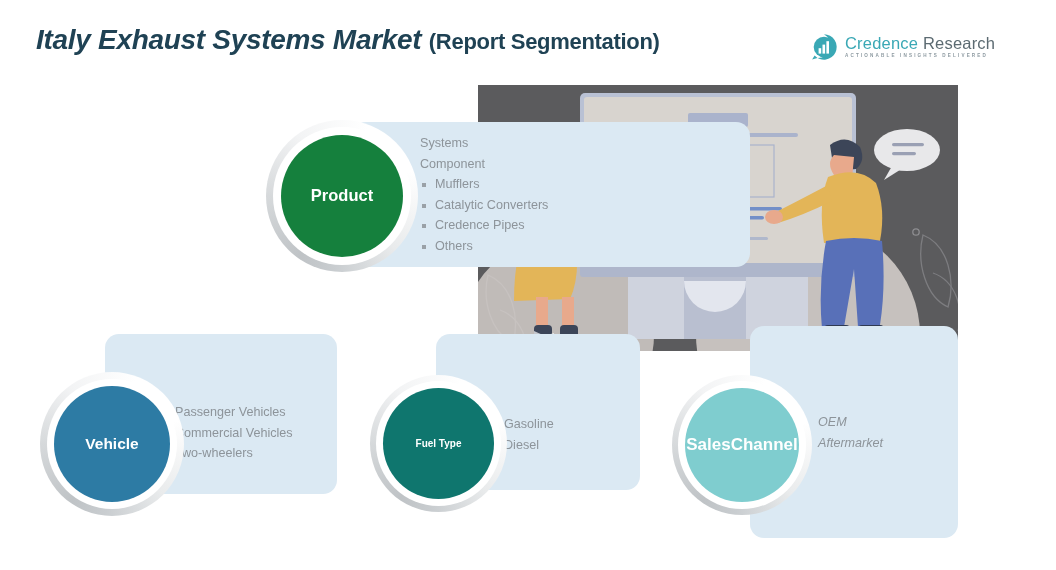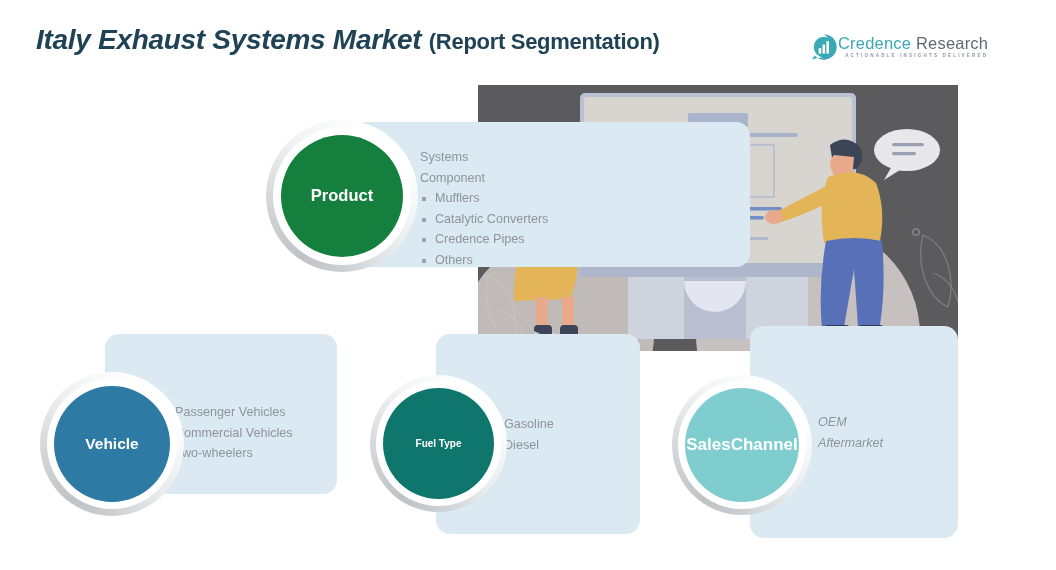--- a/index.html
+++ b/index.html
@@ -36,21 +36,21 @@
     font-style: normal;
     font-weight: bold;
   }
 
   
   #logo {
     position: absolute;
     left: 810px; top: 33px;
     display: flex;
     align-items: center;
-    text-align: right;
+    gap: 7px;
   }
   #logo-mark { width: 28px; height: 28px; display:block; }
   #logo-text { display: flex; flex-direction: column; line-height: 1; }
   #logo-name {
     font-size: 16.5px;
     color: #3aa8b5;
     letter-spacing: 0.2px;
     white-space: nowrap;
   }
   #logo-name .logo-word-2 { color: #5c6b72; }
@@ -75,31 +75,31 @@
   #illustration svg { display: block; }
 
   
   .segment-card {
     position: absolute;
     background: #dbe9f3;
     border-radius: 14px;
   }
   .card-product  { left: 352px; top: 122px;  width: 398px; height: 145px; }
   .card-vehicle  { left: 105px; top: 334px;  width: 232px; height: 160px; }
-  .card-fuel     { left: 436px; top: 334px;  width: 204px; height: 200px; }
+  .card-fuel     { left: 436px; top: 334px;  width: 204px; height: 156px; }
   .card-sales    { left: 750px; top: 326px;  width: 208px; height: 212px; font-style: italic; }
 
   .card-items {
     position: absolute;
     color: #8d949a;
     font-size: 12.6px;
     line-height: 20.6px;
     white-space: nowrap;
   }
-  .card-product .card-items { left: 68px; top: 25px; }
+  .card-product .card-items { left: 68px; top: 11px; }
   .card-vehicle .card-items { left: 70px; top: 68px; }
   .card-fuel    .card-items { left: 68px; top: 80px; }
   .card-sales   .card-items { left: 68px; top: 86px; }
 
   .item-bullet { padding-left: 15px; position: relative; }
   .item-bullet::before {
     content: "";
     position: absolute;
     left: 2px; top: 9px;
     width: 4px; height: 4px;

